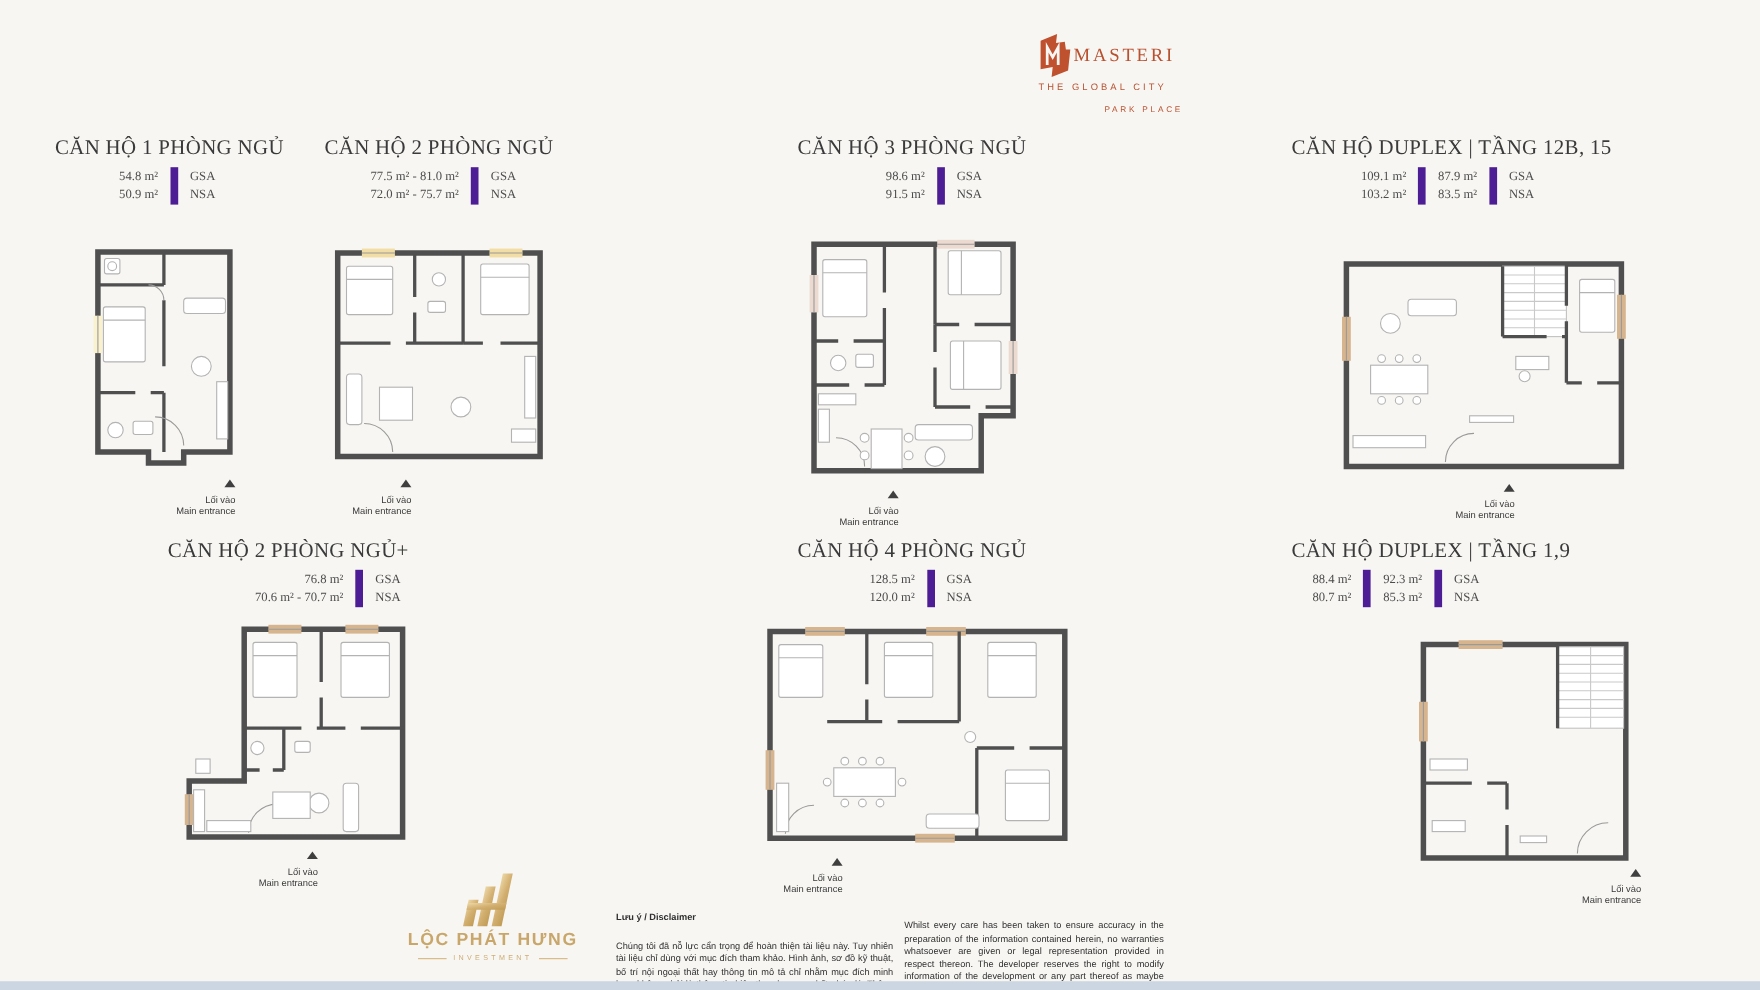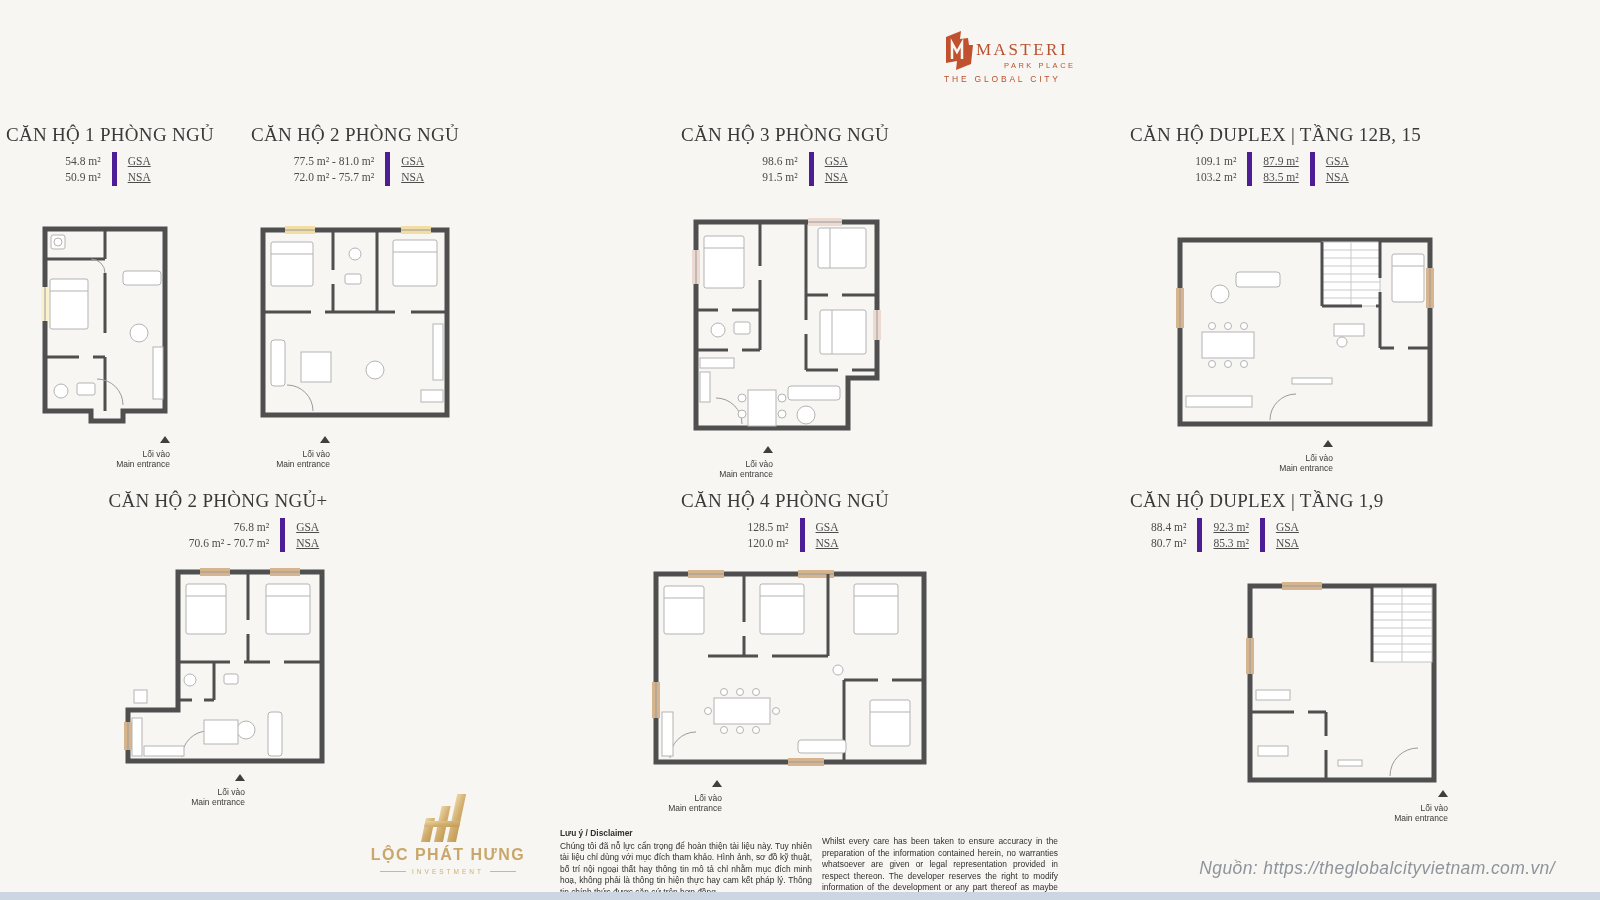--- a/index.html
+++ b/index.html
@@ -1,52 +1,52 @@
 <!DOCTYPE html>
 <html><head>
 <meta charset="utf-8">
 <style>
   html,body{margin:0;padding:0;background:#f7f6f3;}
   .stage{position:relative;width:1600px;height:900px;background:#f7f6f3;overflow:hidden;
          font-family:"Liberation Sans", sans-serif;}
   .abs{position:absolute;}
-  section.unit{position:absolute;inset:0;pointer-events:none;}
+  section.unit{position:absolute;inset:0;pointer-events:none;margin-left:44px;}
   .page-title{font-family:"Liberation Serif", serif;font-weight:bold;color:#c0512f;
               font-size:26px;line-height:34px;letter-spacing:.5px;}
   .unit-title{font-family:"Liberation Serif", serif;font-weight:normal;color:#3a3a3a;
               font-size:19px;text-align:center;letter-spacing:.3px;margin:0;white-space:nowrap;}
   .stats{display:flex;justify-content:center;font-family:"Liberation Serif", serif;
          font-size:11.5px;color:#4c4c4c;line-height:16px;}
   .stats .col{padding:1px 11px;}
-  .stats .col + .col{border-left:5px solid #4c1d95;text-decoration:underline;}
+  .stats .col + .col{border-left:7px solid #4c1d95;}
   .stats .areas{text-align:right;}
   .entrance{text-align:right;font-size:8.5px;color:#3a3a3a;line-height:10.5px;}
   .tri{display:inline-block;width:0;height:0;border-left:5px solid transparent;
        border-right:5px solid transparent;border-bottom:7px solid #3f3f3f;margin-bottom:3px;}
   
   .wall{fill:none;stroke:#4f4f4f;}
   .outer{stroke-width:5;}
   .inner{stroke-width:3;fill:none;}
   .f{fill:#ffffff;stroke:#b3b3b3;stroke-width:1;}
   .fl{stroke:#b3b3b3;stroke-width:1;}
   .arc{fill:none;stroke:#9a9a9a;stroke-width:1;}
   .win{stroke:#9a9a9a;stroke-width:1;}
   .stair{fill:#ffffff;stroke:#c2c2c2;stroke-width:1;}
   .sline{stroke:#c9c9c9;stroke-width:1;}
   
   .brand-name{font-family:"Liberation Serif", serif;font-size:17px;letter-spacing:2.5px;color:#b9512f;}
-  .brand-sub{font-size:7.5px;letter-spacing:2.5px;color:#b9512f;}
+  .brand-sub{font-size:7.5px;letter-spacing:2.5px;color:#b9512f;margin-top:34px;}
   .brand-tag{font-size:8.5px;letter-spacing:2.8px;color:#b9512f;}
   
   .gold-name{font-weight:bold;font-size:16px;letter-spacing:1.5px;color:#c9a76b;text-align:center;}
   .gold-sub{display:flex;align-items:center;justify-content:center;gap:6px;color:#cfae74;
             font-size:6.5px;letter-spacing:3px;}
   .gold-sub .rule{width:26px;height:1px;background:#d6b67e;}
   .disc{font-size:8.4px;color:#2f2f2f;line-height:1.38;text-align:justify;}
-  .disc-head{font-weight:bold;margin-bottom:1px;}
+  .disc-head{font-weight:bold;margin-bottom:15px;}
   .source{font-size:17.5px;font-style:italic;color:#8e949b;text-align:right;letter-spacing:.4px;}
   .bottom-strip{background:#ccd6e2;}
 </style>
 </head>
 <body>
 
 <div class="stage">
 
   <div class="abs page-title" style="left:14px;top:40px;width:400px">
   </div>
@@ -419,16 +419,15 @@
   </div>
 
   <div class="abs disc" style="left:560px;top:828px;width:252px">
     <div class="disc-head">Lưu ý / Disclaimer</div>
     <div>Chúng tôi đã nỗ lực cẩn trọng để hoàn thiện tài liệu này. Tuy nhiên tài liệu chỉ dùng với mục đích tham khảo. Hình ảnh, sơ đồ kỹ thuật, bố trí nội ngoại thất hay thông tin mô tả chỉ nhằm mục đích minh hoạ, không phải là thông tin hiện thực hay cam kết pháp lý. Thông tin chính thức được căn cứ trên hợp đồng.</div>
   </div>
   <div class="abs disc" style="left:822px;top:836px;width:236px">
     <div>Whilst every care has been taken to ensure accuracy in the preparation of the information contained herein, no warranties whatsoever are given or legal representation provided in respect thereon. The developer reserves the right to modify information of the development or any part thereof as maybe approved or required by the relevant authorities.</div>
   </div>
 
-  <div class="abs source" style="left:1135px;top:858px;width:420px">Nguồn: https://theglobalcityvietnam.com.vn/</div>
 
   <div class="abs bottom-strip" style="left:0;top:892px;width:1600px;height:8px"></div>
 </div>
 
 </body></html>

